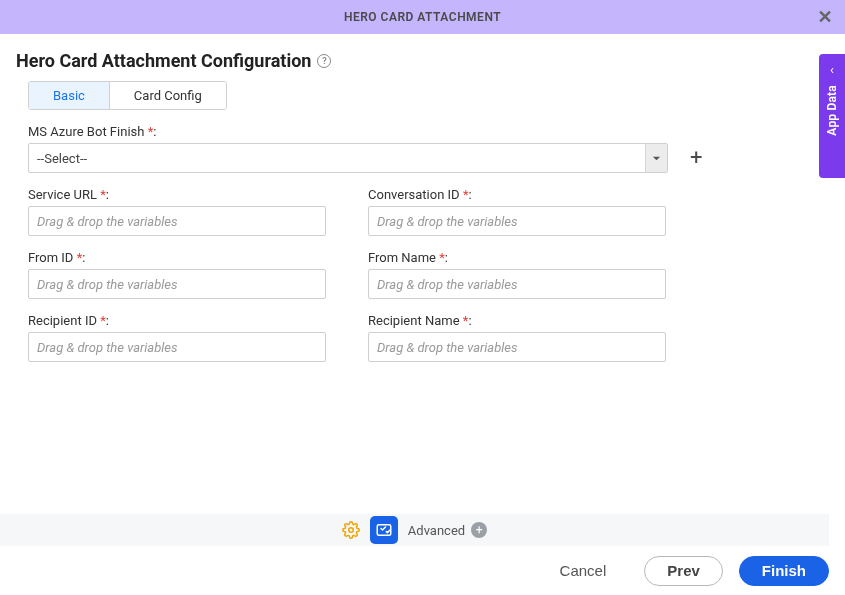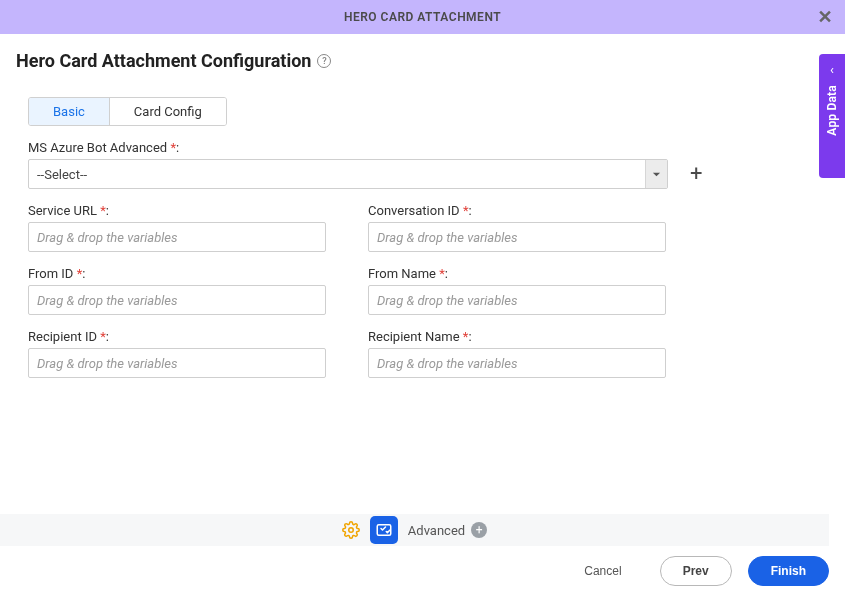--- a/index.html
+++ b/index.html
@@ -59,21 +59,20 @@
     }
 
     .tabs-wrap {
       padding: 0 28px;
     }
     .tabs {
       display: inline-flex;
       border: 1px solid #d0d0d0;
       border-radius: 3px;
       overflow: hidden;
-      margin-top: 16px;
     }
     .tab {
       padding: 6px 24px;
       font-size: 13px;
       background: #fff;
       cursor: pointer;
       border-right: 1px solid #d0d0d0;
     }
     .tab:last-child { border-right: none; }
     .tab.active {
@@ -200,21 +199,21 @@
       display: flex;
       align-items: center;
       justify-content: flex-end;
       gap: 16px;
       padding: 0 16px;
     }
     .btn {
       height: 30px;
       padding: 0 22px;
       border-radius: 15px;
-      font-size: 12px;
+      font-size: 15px;
       cursor: pointer;
       display:flex; align-items:center;
     }
     .btn.link {
       background: none; border: none; color: #555;
     }
     .btn.outline {
       background: #fff; border: 1px solid #b8b8b8; color: #444; font-weight:600;
     }
     .btn.primary {
@@ -260,21 +259,21 @@
 <div class="tabs-wrap">
   <div class="tabs">
     <div class="tab active">Basic</div>
     <div class="tab">Card Config</div>
   </div>
 </div>
 
 <div class="form">
 
   <label class="label">
-    <span>MS Azure Bot Advanced</span> <span class="req">*</span><span>:</span>
+    <span>MS Azure Bot Finish</span> <span class="req">*</span><span>:</span>
   </label>
   <div class="select-row">
     <div class="select">
       <div class="value">--Select--</div>
       <div class="caret">
         <svg width="9" height="9" viewBox="0 0 10 10">
             <path d="M1 3 L5 7 L9 3 Z"></path>
           </svg>
       </div>
     </div>

